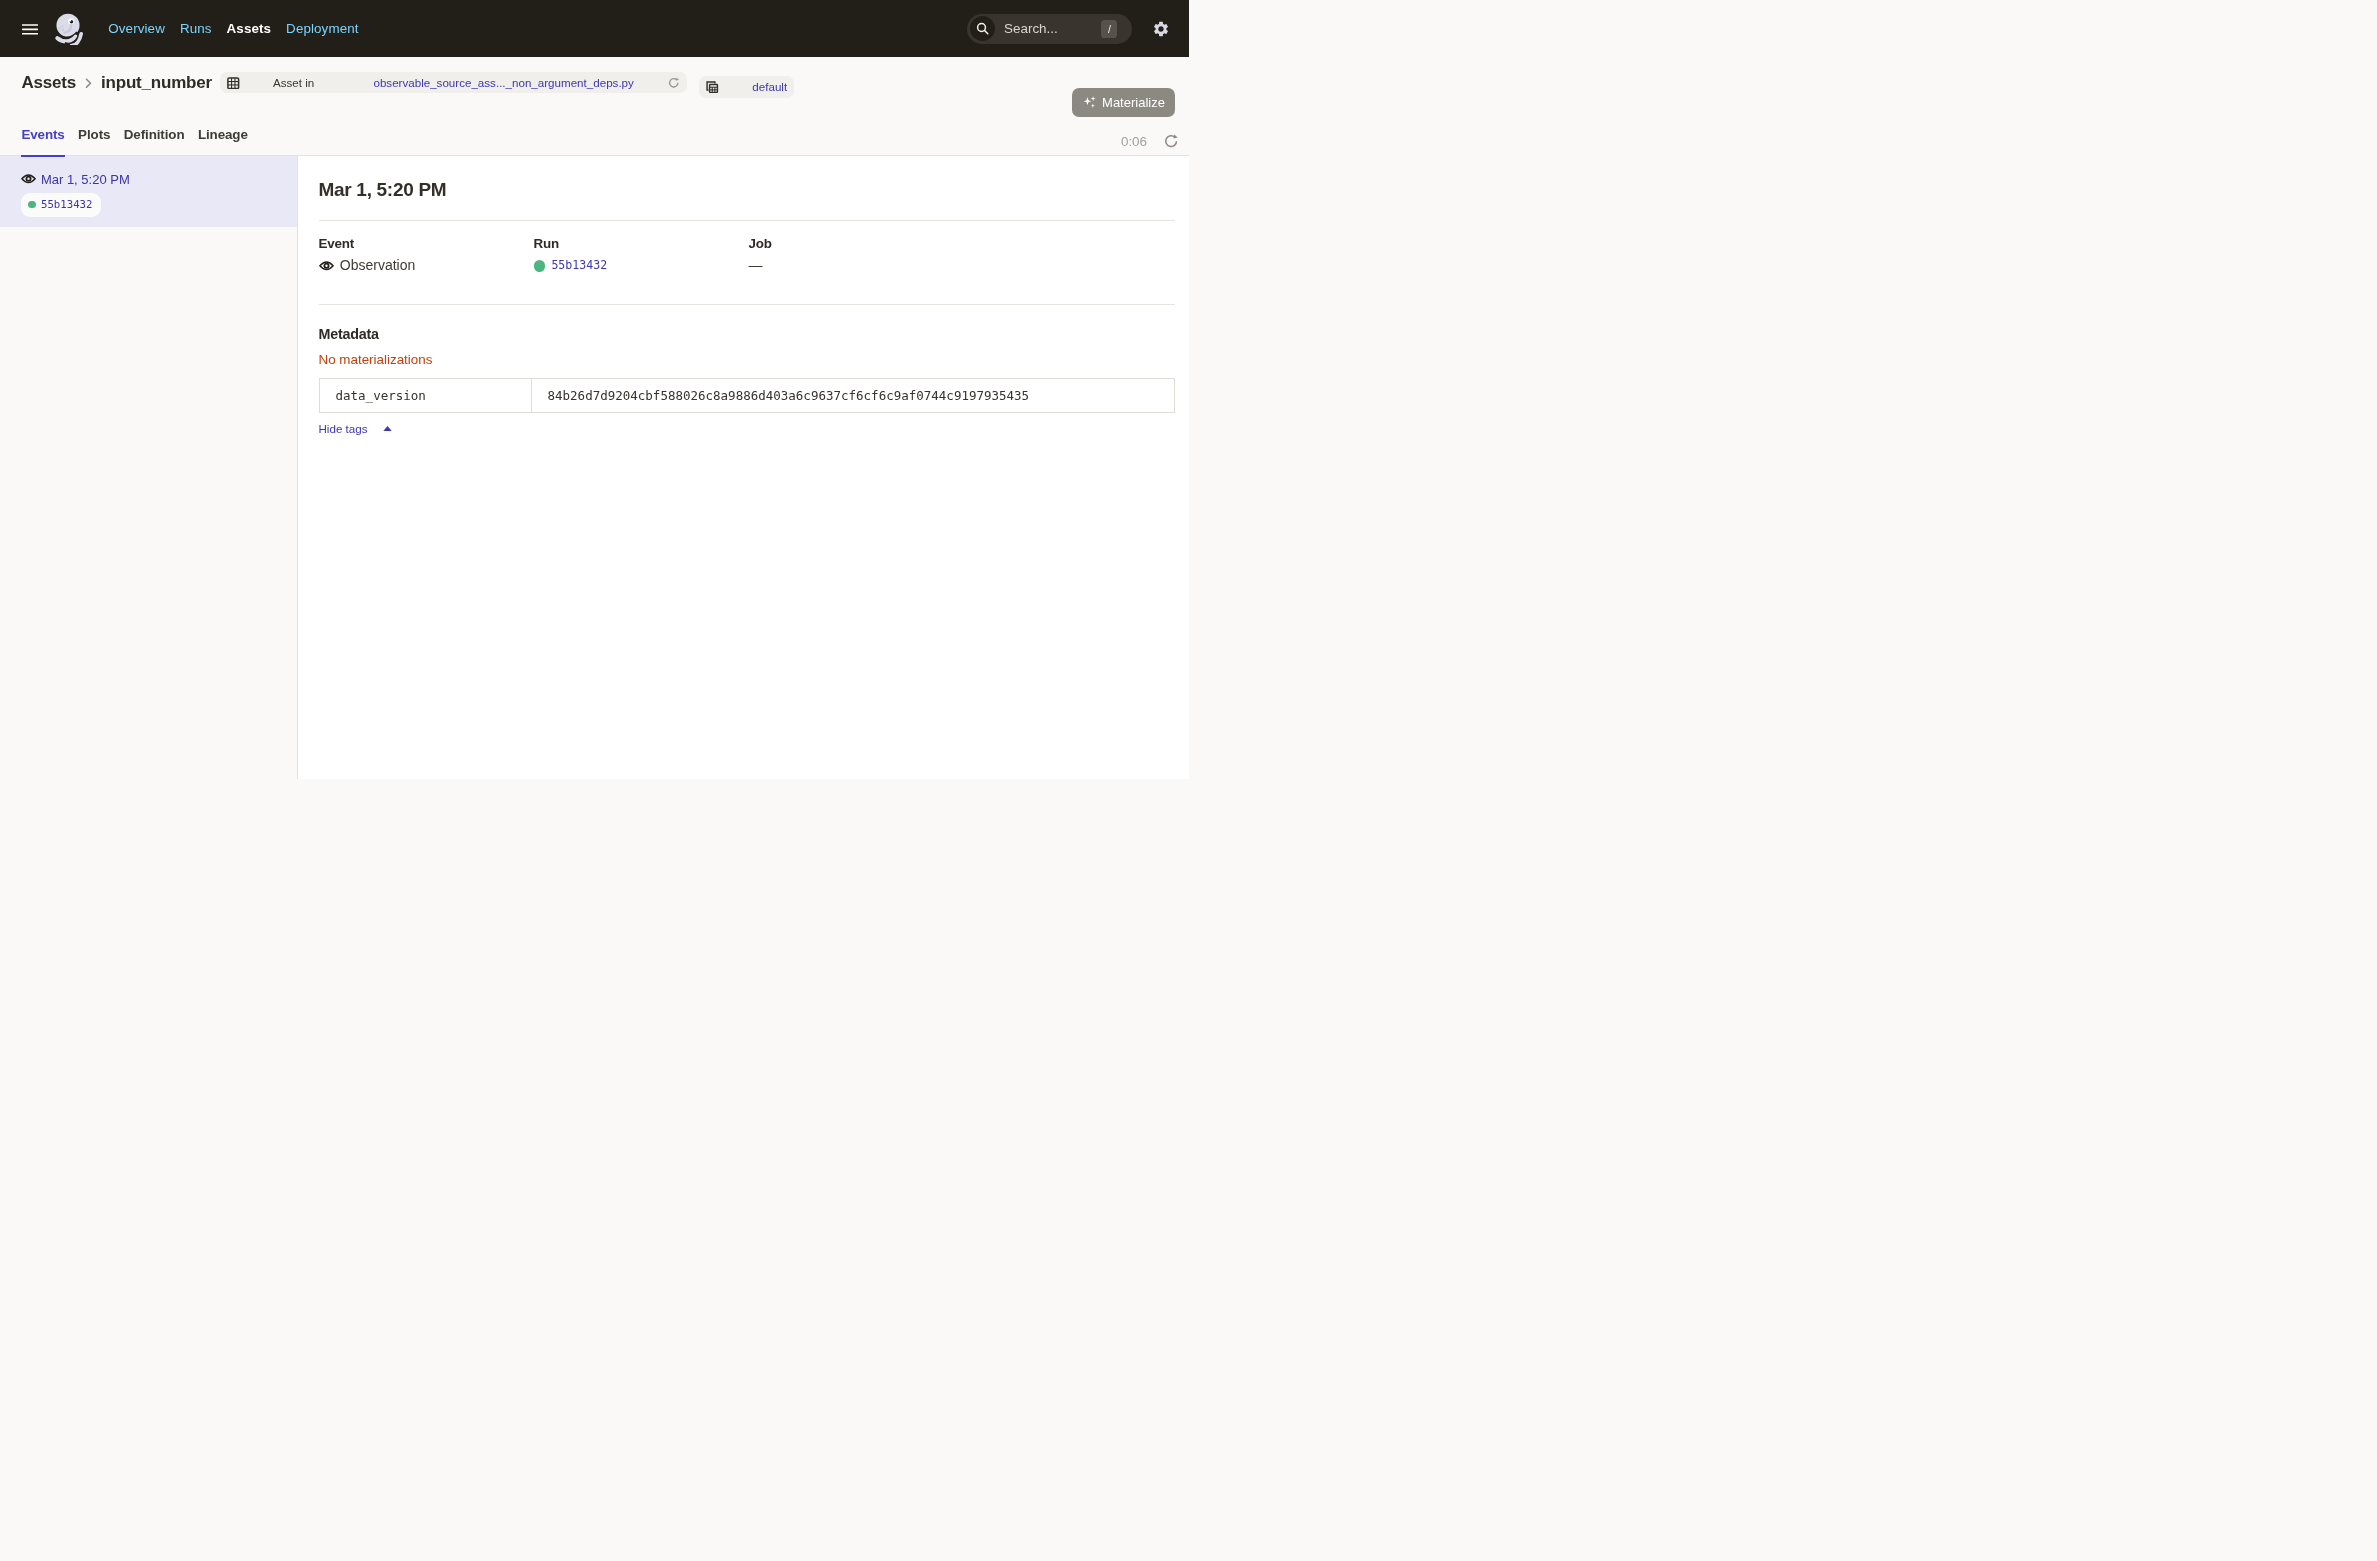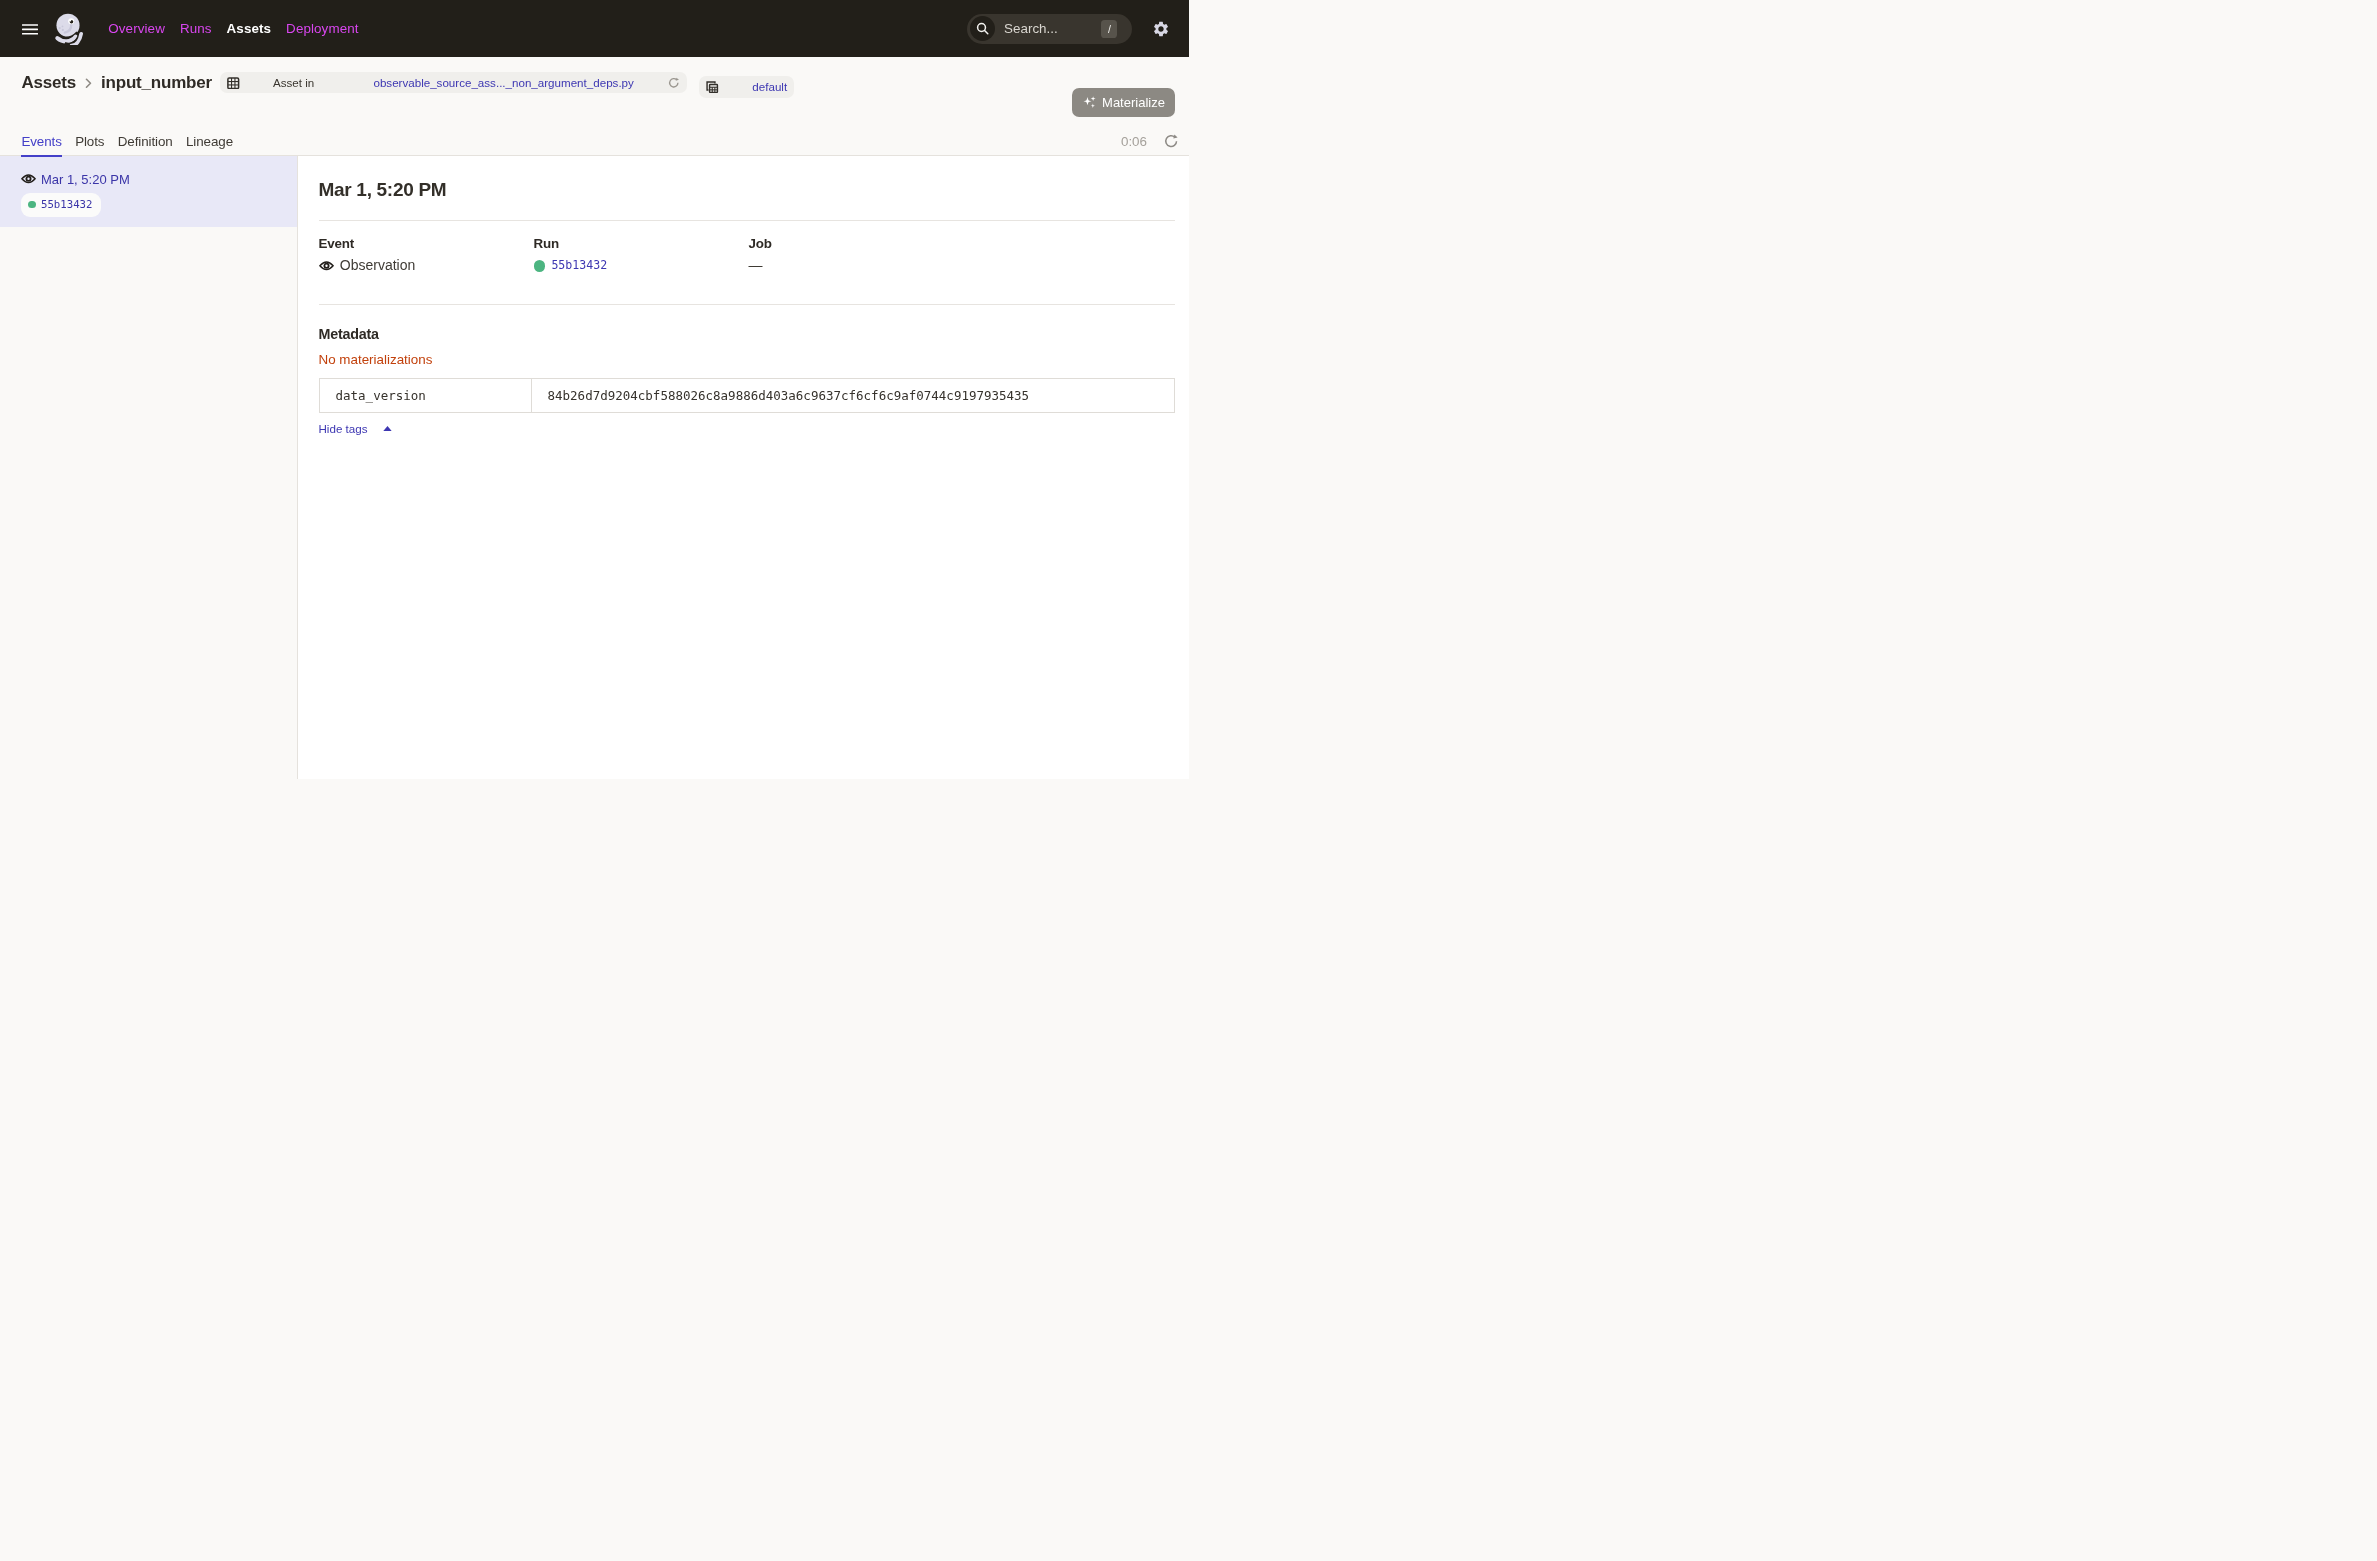--- a/index.html
+++ b/index.html
@@ -27,21 +27,21 @@
     display:block;
     margin-right:14.3px;
     flex:none;
   }
   .logo { width:32px; height:32px; margin-right:24px; flex:none; }
   .nav-links { display:flex; align-items:center; gap:15px; }
   .nav-link {
     font-size:13.4px;
     font-weight:400;
     letter-spacing:0.1px;
-    color:#d946ef;
+    color:#7dd3fc;
     text-decoration:none;
   }
   .nav-link.active { color:#FFFFFF; font-weight:700; }
   .searchbox {
     margin-left:auto;
     width:165px; height:30px;
     background:#39352E;
     border-radius:15px;
     display:flex; align-items:center;
     flex:none;
@@ -120,23 +120,23 @@
     padding:0 9.8px;
     cursor:pointer;
     margin-top:40px;
   }
   .tabs-row {
     position:absolute;
     left:21.4px; right:14.3px; bottom:-1.8px;
     display:flex; align-items:flex-end; gap:13.4px;
   }
   .tab {
-    font-size:13.4px; font-weight:400; letter-spacing:-0.1px;
+    font-size:13.4px; font-weight:700; letter-spacing:-0.1px;
     color:#3F3B35; text-decoration:none;
-    padding-bottom:5px;
+    padding-bottom:12px;
     border-bottom:2.7px solid transparent;
     line-height:17px;
   }
   .tab.active { color:#4440C8; border-bottom-color:#4440C8; }
   .tabs-right {
     margin-left:auto;
     margin-right:-3.6px;
     display:flex; align-items:center; gap:17px;
     padding-bottom:8px;
   }

